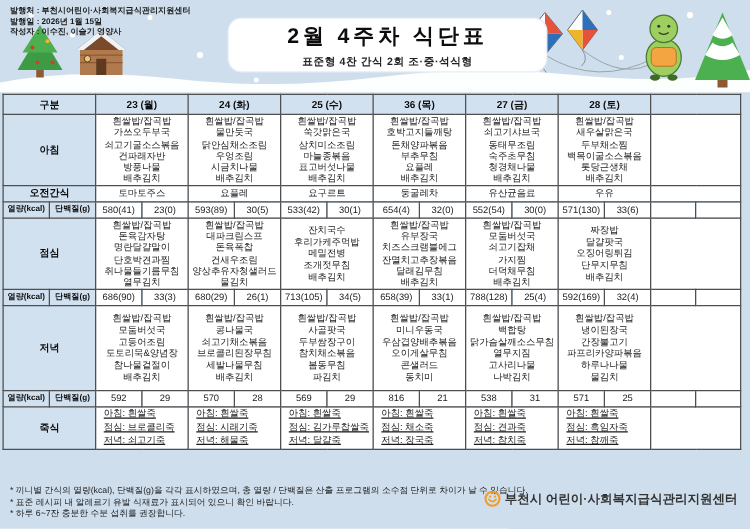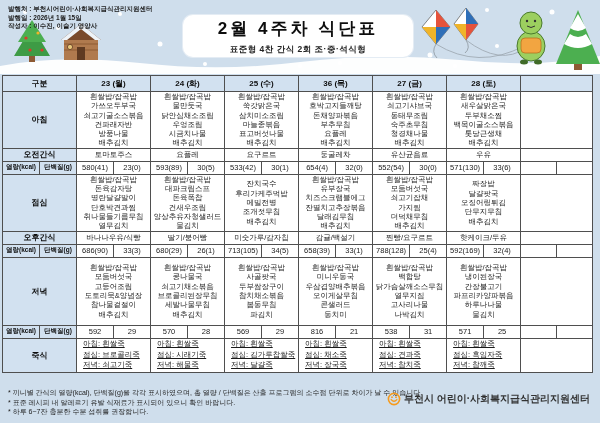--- a/index.html
+++ b/index.html
@@ -3,21 +3,21 @@
 <meta charset="utf-8">
 <style>
   html,body{margin:0;padding:0;background:#eef2f6;}
   .page{position:relative;width:600px;height:423px;background:#cfdeec;overflow:hidden;
         font-family:"Liberation Sans",sans-serif;color:#111;}
   
   .banner{position:absolute;top:0;left:0;width:600px;height:74px;}
   .deco{position:absolute;top:0;left:0;}
   .publisher{position:absolute;top:5px;left:8px;font-size:6.5px;font-weight:bold;
              line-height:8.5px;color:#1b1b1b;white-space:nowrap;z-index:3;}
-  .title-box{position:absolute;left:183px;top:15px;width:230px;height:42px;background:#ffffff;
+  .title-box{position:absolute;left:183px;top:15px;width:254px;height:42px;background:#ffffff;
              border-radius:10px;display:flex;flex-direction:column;align-items:center;
              justify-content:center;z-index:2;box-shadow:0 0 0 1px #e4ecf4;}
   .title{font-size:17px;font-weight:bold;letter-spacing:3px;color:#0d0d0d;}
   .subtitle{font-size:8.5px;font-weight:bold;margin-top:4px;letter-spacing:.5px;color:#222;}
   
   table.menu{position:absolute;top:75px;left:2px;width:590px;border-collapse:collapse;
              table-layout:fixed;z-index:2;}
   .menu th,.menu td{border:1px solid #4f4f4f;padding:0;text-align:center;overflow:hidden;}
   .menu th{background:#d2e1f0;font-size:8px;font-weight:bold;color:#0d0d0d;}
   .menu td{background:#ffffff;font-size:7.5px;color:#1a1a1a;}
@@ -280,30 +280,20 @@
           </td>
           <td colspan="2">
             <div class="line">짜장밥</div>
             <div class="line">달걀팟국</div>
             <div class="line">오징어링튀김</div>
             <div class="line">단무지무침</div>
             <div class="line">배추김치</div>
           </td>
           <td colspan="2"></td>
         </tr>
-        <tr class="sn">
-          <th colspan="2">오후간식</th>
-          <td colspan="2">바나나우유/식빵</td>
-          <td colspan="2">딸기/붕어빵</td>
-          <td colspan="2">미숫가루/감자칩</td>
-          <td colspan="2">감귤/백설기</td>
-          <td colspan="2">찐빵/요구르트</td>
-          <td colspan="2">핫케이크/두유</td>
-          <td colspan="2"></td>
-        </tr>
         <tr class="en">
           <th>열량(kcal)</th>
           <th>단백질(g)</th>
           <td>686(90)</td>
           <td>33(3)</td>
           <td>680(29)</td>
           <td>26(1)</td>
           <td>713(105)</td>
           <td>34(5)</td>
           <td>658(39)</td>

